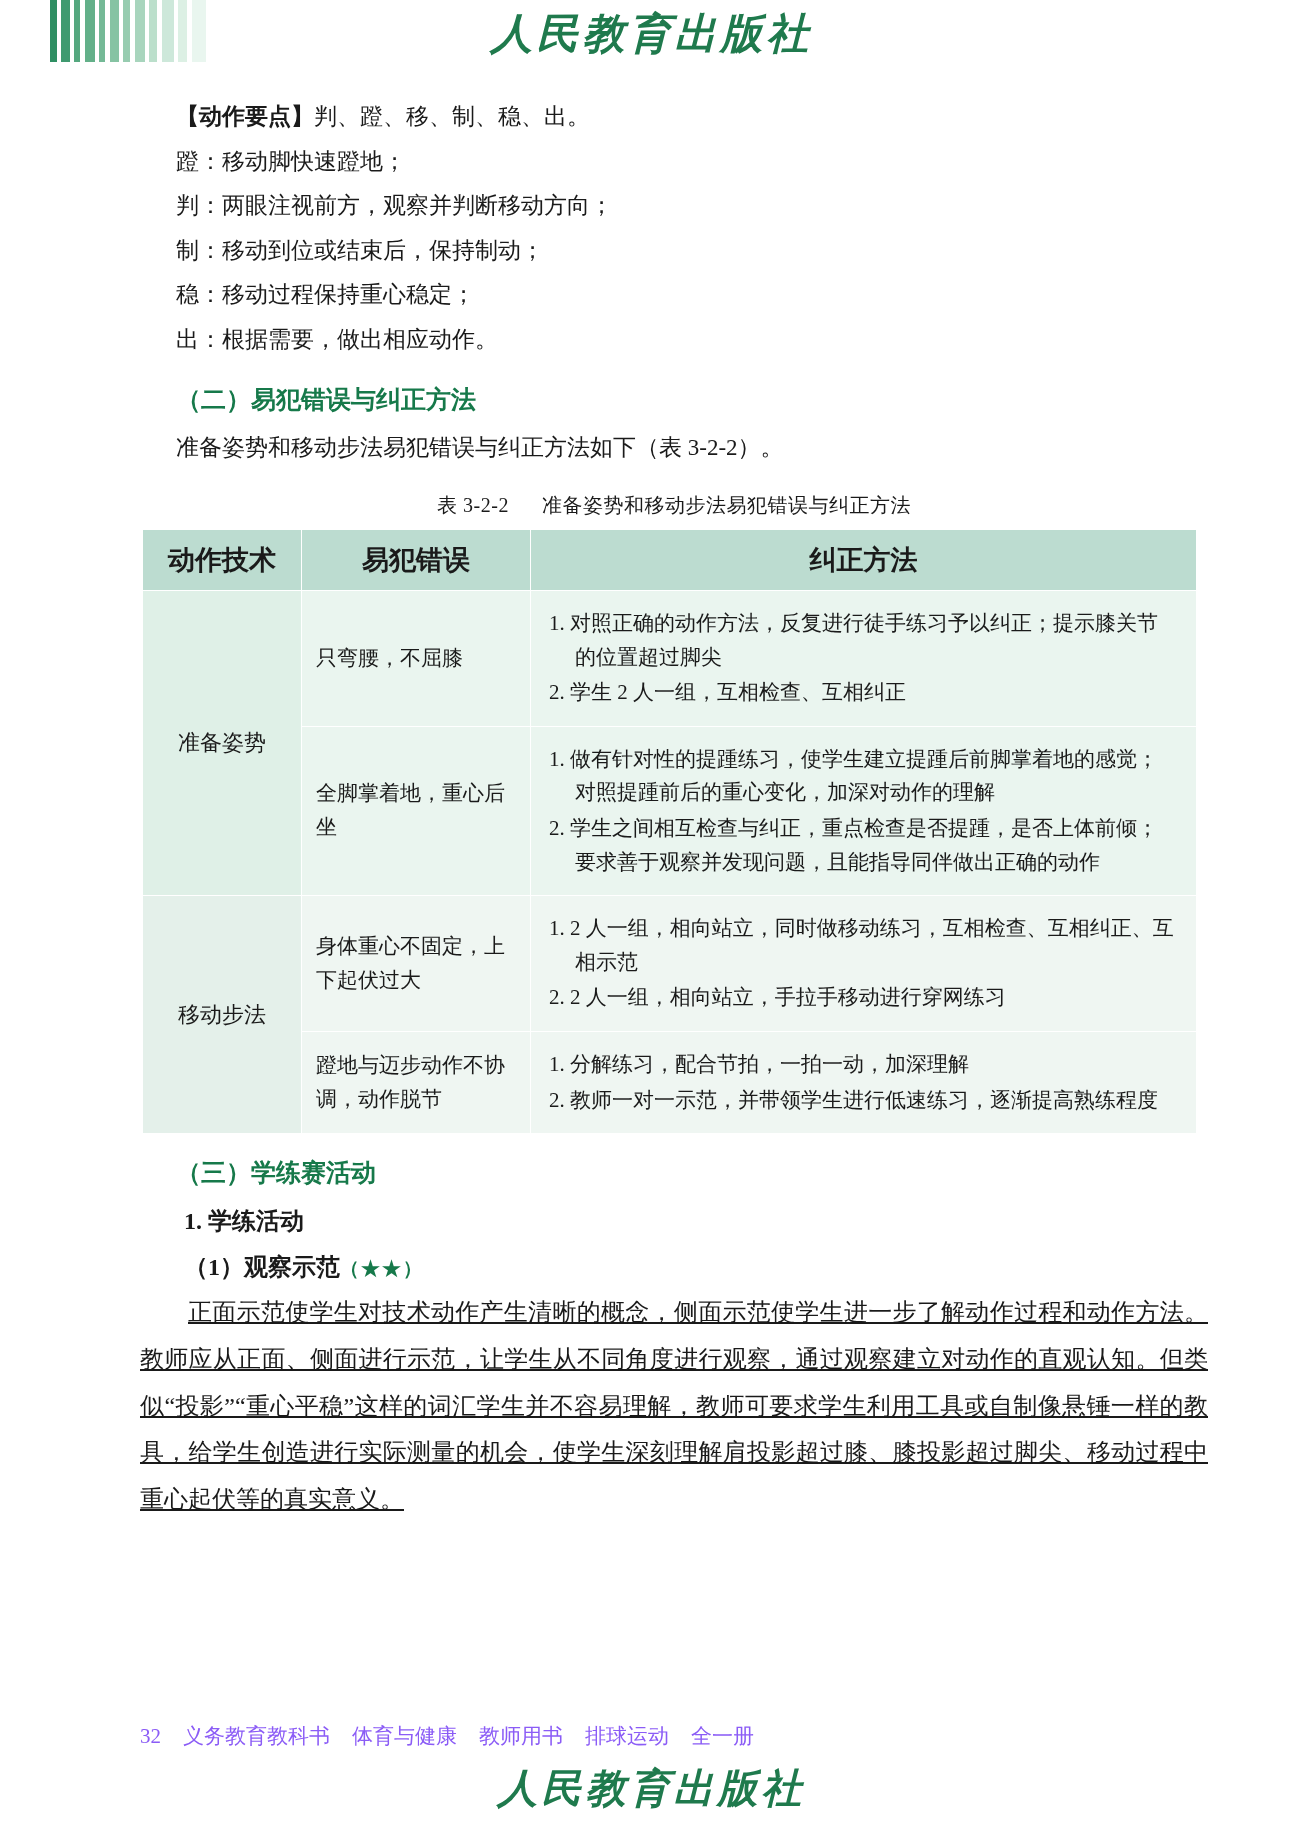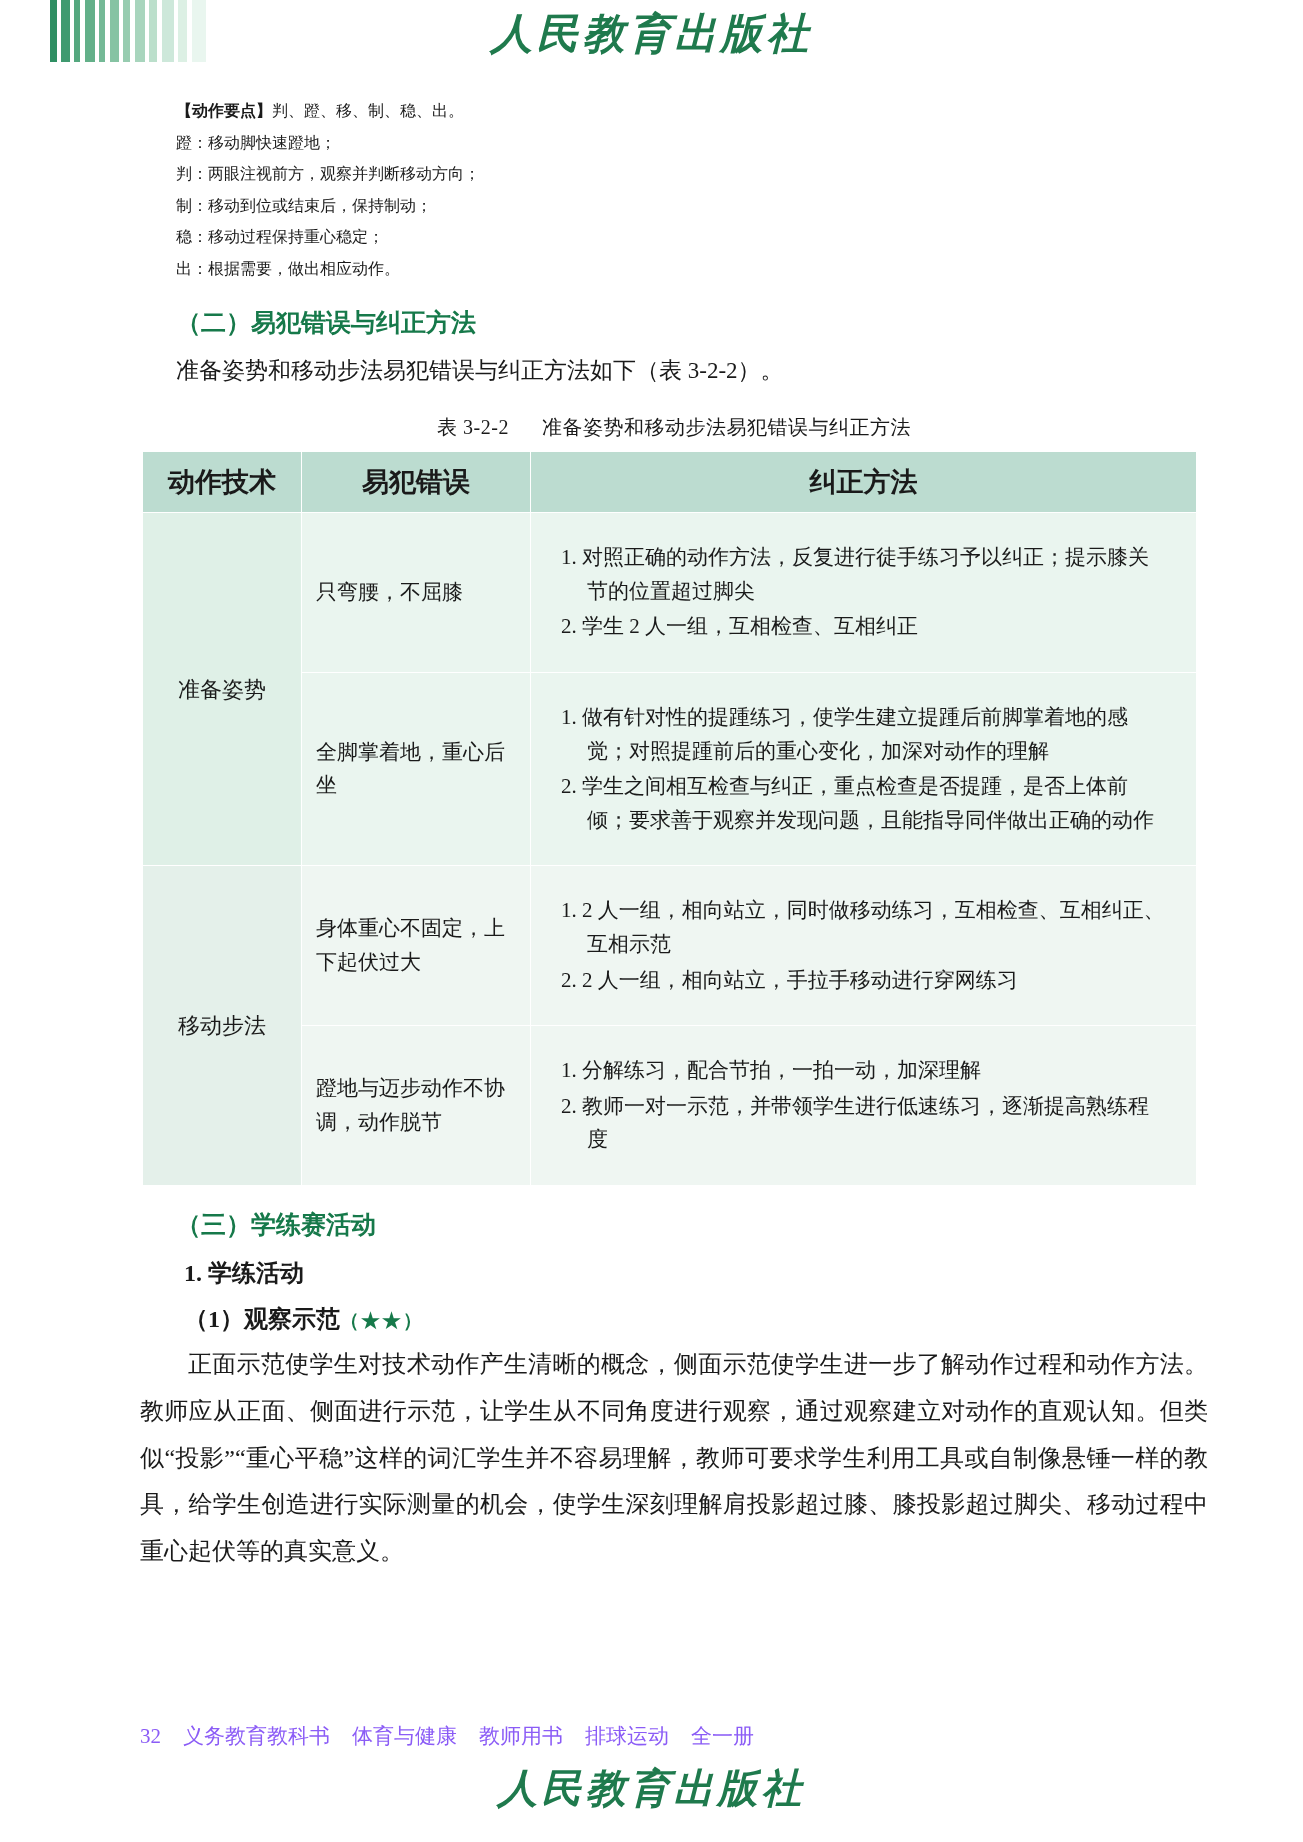--- a/index.html
+++ b/index.html
@@ -54,21 +54,21 @@
 
   
   .content {
     position: absolute;
     left: 118px;
     top: 96px;
     width: 1068px;
   }
 
   .para {
-    font-size: 16px;
+    font-size: 23px;
     line-height: 1.85;
     margin: 0 0 2px 0;
   }
   .keypoints { padding-left: 36px; }
   .keypoints .tag { font-weight: bold; }
 
   .subhead {
     color: #16794a;
     font-weight: bold;
     font-size: 25px;
@@ -85,20 +85,21 @@
     margin: 14px 0 6px 44px;
   }
   .stars { color: #16794a; font-size: 19px; letter-spacing: 2px; }
 
   .body-text {
     font-size: 24px;
     line-height: 1.95;
     text-align: justify;
     margin: 4px 0 4px 0;
     text-indent: 48px;
+    text-decoration: underline;
   }
   .lead-line {
     font-size: 23px;
     line-height: 1.9;
     margin: 4px 0 10px 36px;
   }
 
   
   .table-caption {
     text-align: center;
@@ -134,21 +135,21 @@
   }
   .cell-err {
     background: #eaf5ef;
     width: 200px;
   }
   .cell-fix {
     background: #eaf5ef;
   }
   .band-b .cell-tech { background: #e4f0ea; }
   .band-b .cell-err, .band-b .cell-fix { background: #eff6f2; }
-  .numlist { margin: 16px; padding: 0; list-style: none; font-family: Liberation Serif, serif; }
+  .numlist { margin: 4px; padding: 0; list-style: none; font-family: Liberation Serif, serif; }
   .numlist li {
     padding-left: 26px;
     text-indent: -26px;
     margin: 0 0 2px 0;
   }
 
   
   .footer {
     position: absolute;
     left: 118px;

